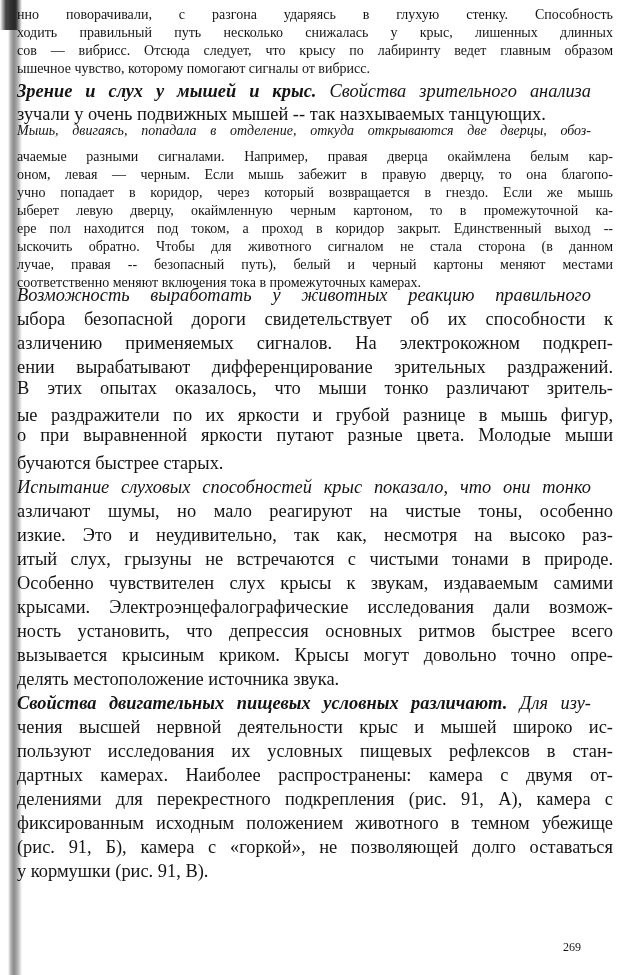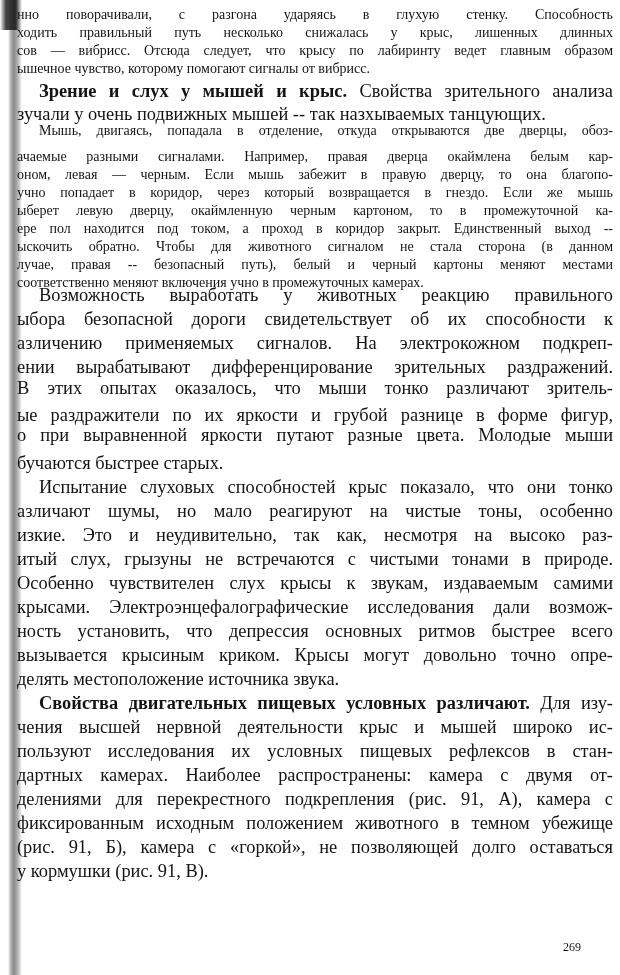--- a/index.html
+++ b/index.html
@@ -9,21 +9,21 @@
           background:linear-gradient(90deg,#ffffff 0px,#ffffff 8px,#6a6a6a 11px,#2a2a2a 14px,#7a7a7a 18px,#ffffff 22px);
           opacity:0.55; }
   .edge-top { position:absolute; left:0; top:0; width:22px; height:30px;
               background:linear-gradient(90deg,#ffffff 0px,#111 6px,#111 16px,#ffffff 22px); opacity:0.8; }
   .page { position:absolute; left:17px; top:0; width:596px; }
   .line { position:absolute; left:0; width:596px; white-space:nowrap; text-align:justify;
           text-align-last:justify; overflow:hidden; }
   .line.last { text-align-last:left; }
   .sm { font-size:14px; line-height:18px; }
   .lg { font-size:18.4px; line-height:23px; }
-  .indent { padding-left:22px; width:574px; }
+  .indent { width:574px;font-style:italic; }
   .b { font-weight:bold; }
   .pagenum { position:absolute; left:563px; top:940px; font-size:12px; }
 </style>
 </head>
 <body>
 
 <div class="edge"></div>
 <div class="edge-top"></div>
 
 <div class="page">
@@ -37,28 +37,28 @@
   <div class="line lg last" style="top:103px">зучали у очень подвижных мышей -- так назхываемых танцующих.</div>
 
   <div class="line sm indent" style="top:122px">Мышь, двигаясь, попадала в отделение, откуда открываются две дверцы, обоз-</div>
   <div class="line sm" style="top:148px">ачаемые разными сигналами. Например, правая дверца окаймлена белым кар-</div>
   <div class="line sm" style="top:166px">оном, левая — черным. Если мышь забежит в правую дверцу, то она благопо-</div>
   <div class="line sm" style="top:184px">учно попадает в коридор, через который возвращается в гнездо. Если же мышь</div>
   <div class="line sm" style="top:202px">ыберет левую дверцу, окаймленную черным картоном, то в промежуточной ка-</div>
   <div class="line sm" style="top:220px">ере пол находится под током, а проход в коридор закрыт. Единственный выход --</div>
   <div class="line sm" style="top:238px">ыскочить обратно. Чтобы для животного сигналом не стала сторона (в данном</div>
   <div class="line sm" style="top:256px">лучае, правая -- безопасный путь), белый и черный картоны меняют местами</div>
-  <div class="line sm last" style="top:274px"> соответственно меняют включения учно в промежуточных камерах.</div>
+  <div class="line sm last" style="top:274px"> соответственно меняют включения тока в промежуточных камерах.</div>
 
   <div class="line lg indent" style="top:284px">Возможность выработать у животных реакцию правильного</div>
   <div class="line lg" style="top:308px">ыбора безопасной дороги свидетельствует об их способности к</div>
   <div class="line lg" style="top:332px">азличению применяемых сигналов. На электрокожном подкреп-</div>
   <div class="line lg" style="top:356px">ении вырабатывают дифференцирование зрительных раздражений.</div>
   <div class="line lg" style="top:377px">В этих опытах оказалось, что мыши тонко различают зритель-</div>
-  <div class="line lg" style="top:404px">ые раздражители по их яркости и грубой разнице в форме фигур,</div>
+  <div class="line lg" style="top:404px">ые раздражители по их яркости и грубой разнице в мышь фигур,</div>
   <div class="line lg" style="top:424px">о при выравненной яркости путают разные цвета. Молодые мыши</div>
   <div class="line lg last" style="top:452px">бучаются быстрее старых.</div>
 
   <div class="line lg indent" style="top:476px">Испытание слуховых способностей крыс показало, что они тонко</div>
   <div class="line lg" style="top:500px">азличают шумы, но мало реагируют на чистые тоны, особенно</div>
   <div class="line lg" style="top:524px">изкие. Это и неудивительно, так как, несмотря на высоко раз-</div>
   <div class="line lg" style="top:548px">итый слух, грызуны не встречаются с чистыми тонами в природе.</div>
   <div class="line lg" style="top:572px">Особенно чувствителен слух крысы к звукам, издаваемым самими</div>
   <div class="line lg" style="top:596px">крысами. Электроэнцефалографические исследования дали возмож-</div>
   <div class="line lg" style="top:620px">ность установить, что депрессия основных ритмов быстрее всего</div>

